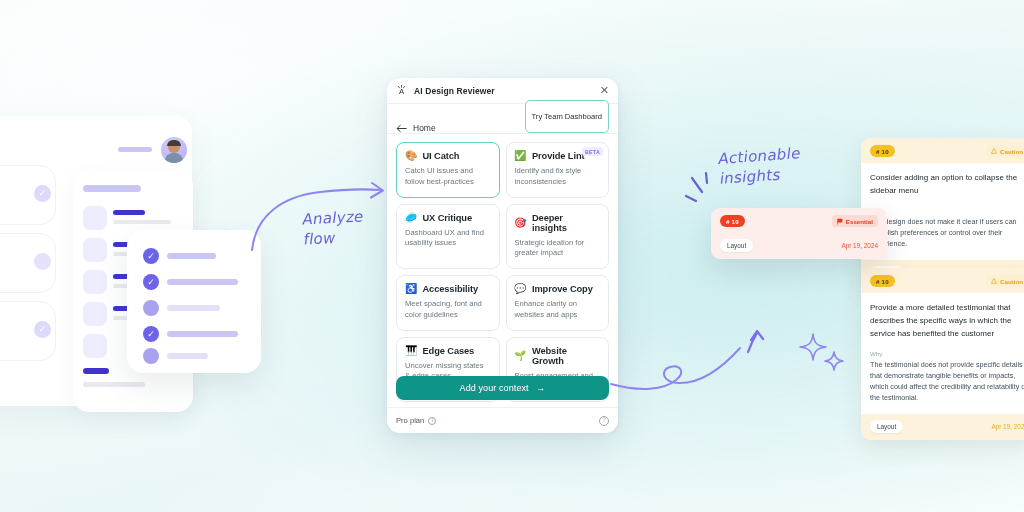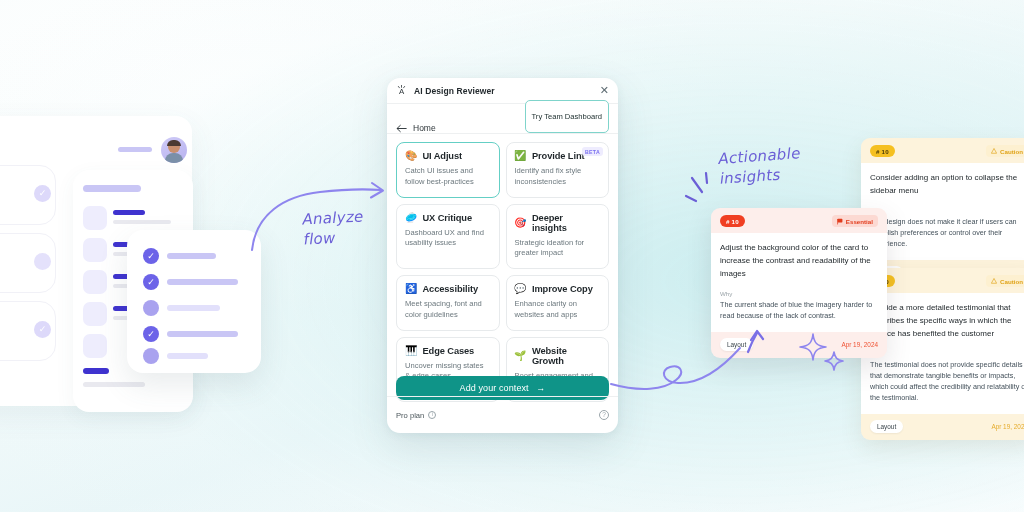--- a/index.html
+++ b/index.html
@@ -121,21 +121,21 @@
     border-radius: 8px;
     height: 24px;
     font-size: 9px;
     font-weight: 500;
     font-family: inherit;
     cursor: pointer;
     letter-spacing: .1px;
   }
   #panelFoot {
     position: absolute; left: 0; right: 0; bottom: 0;
-    height: 37px;
+    height: 26px;
     border-top: 1px solid #eef0f1;
     display: flex; align-items: center;
     padding: 0 9px;
     text-align: center;
   }
   #panelFoot .pp { font-size: 7.6px; color: #4a555a; }
   .iconcirc {
     display: inline-flex; align-items: center; justify-content: center;
     width: 8px; height: 8px; border-radius: 50%;
     border: 1px solid #9aa5aa; color: #9aa5aa;
@@ -381,25 +381,20 @@
     <div class="cardTop">
       <span class="pill-num"># 10</span>
       <span class="pill-tag">
         <svg width="6" height="7" viewBox="0 0 10 11">
           <rect x="1" y="1" width="8" height="6" rx="1" fill="#e23c1d"></rect>
           <rect x="0.6" y="1" width="1.2" height="9.5" rx="0.6" fill="#e23c1d"></rect>
         </svg>
         <span>Essential</span>
       </span>
     </div>
-    <div class="cardBody">
-      <div class="hl">Adjust the background color of the card to increase the contrast and readability of the images</div>
-      <div class="whyLbl">Why</div>
-      <div class="whyTxt">The current shade of blue the imagery harder to read because of the lack of contrast.</div>
-    </div>
     <div class="cardFoot">
       <span class="chip">Layout</span>
       <span class="dt">Apr 19, 2024</span>
     </div>
   </div>
 
   <div id="panel">
 
     <div id="panelHeader">
       <svg width="11" height="11" viewBox="0 0 14 14">
@@ -417,21 +412,21 @@
         <path d="M13 5.5 L1.5 5.5 M5.5 1.5 L1.3 5.5 L5.5 9.5" fill="none" stroke="#2c3438" stroke-width="1.2" stroke-linecap="round" stroke-linejoin="round"></path>
       </svg>
       <span class="home">Home</span>
       <button id="teamBtn">Try Team Dashboard</button>
     </div>
 
     <div id="grid">
       <div class="tile sel">
         <div class="tline">
           <span class="temoji">🎨</span>
-          <span class="tname">UI Adjust</span>
+          <span class="tname">UI Catch</span>
         </div>
         <div class="tdesc">Catch UI issues and follow best-practices</div>
       </div>
 
       <div class="tile">
         <span class="badge-beta">BETA</span>
         <div class="tline">
           <span class="temoji">✅</span>
           <span class="tname">Provide Lint</span>
         </div>

